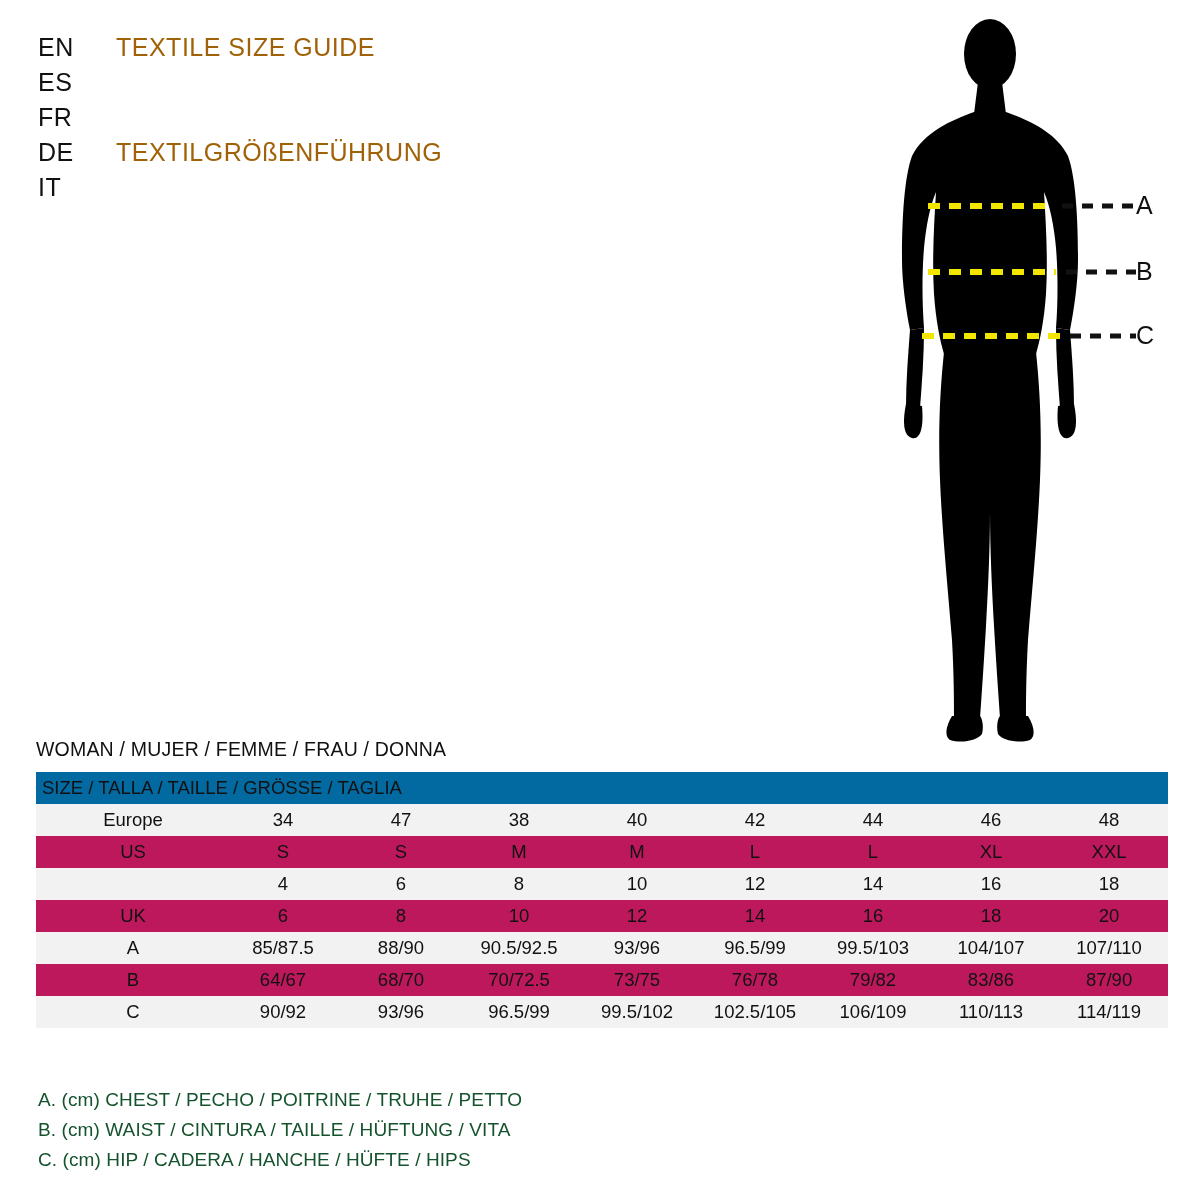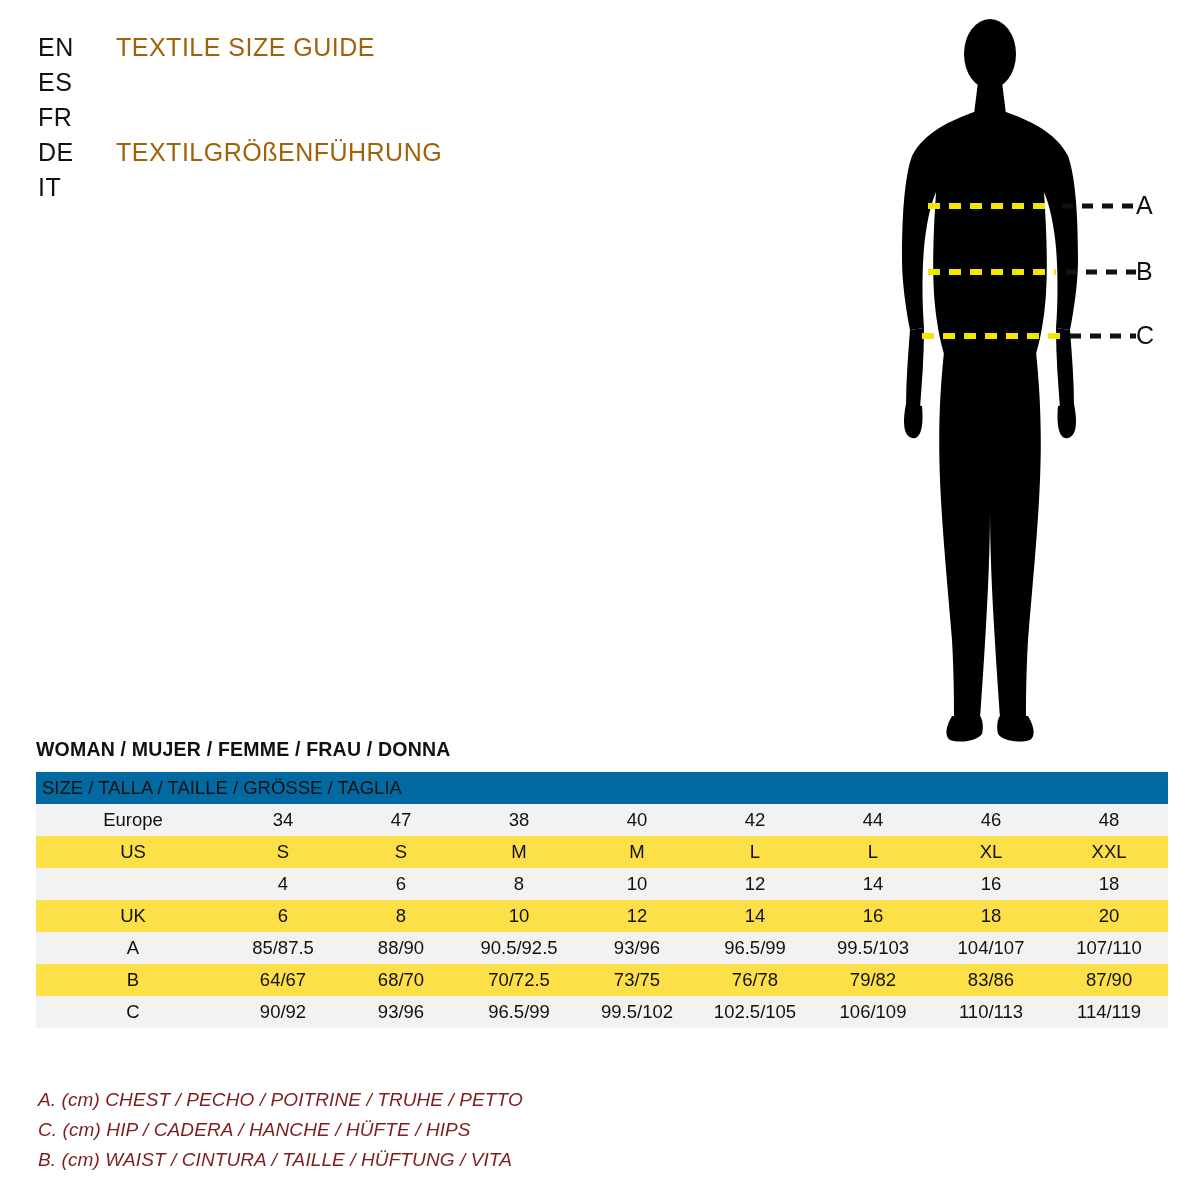--- a/index.html
+++ b/index.html
@@ -63,21 +63,21 @@
 
   
   .table-section {
     position: absolute;
     left: 36px;
     top: 738px;
     width: 1128px;
   }
   .section-heading {
     font-size: 19.5px;
-    font-weight: bold;
+    font-weight: normal;
     color: #111111;
     letter-spacing: 0.2px;
     margin-bottom: 11px;
   }
   table.size-table {
     width: 1128px;
     border-collapse: collapse;
     table-layout: fixed;
   }
   table.size-table td, table.size-table th {
@@ -91,44 +91,43 @@
   .hdr-row td {
     background: #0369a1;
     font-size: 18.5px;
     height: 31px;
   }
   .hdr-label {
     text-align: left;
     padding-left: 6px !important;
   }
   .row-light td { background: #f2f2f2; }
-  .row-dark td  { background: #fde047; }
+  .row-dark td  { background: #be185d; }
   .row-label {
     text-align: center;
     padding-left: 6px !important;
     width: 188px;
   }
   .cell-val {
     text-align: center;
   }
 
   
   .footnotes {
     position: absolute;
     left: 38px;
     top: 1090px;
     width: 800px;
   }
   .footnote {
     font-size: 19px;
-    color: #7f1d1d;
+    color: #14532d;
     line-height: 1;
     height: 30px;
     letter-spacing: 0.1px;
-    font-style: italic;
   }
 </style>
 </head>
 <body>
 
 <div class="title-block">
   <div class="title-row">
     <div class="title-lang">EN</div>
     <div class="title-text">TEXTILE SIZE GUIDE</div>
   </div>
@@ -315,15 +314,15 @@
         <td class="cell-val">106/109</td>
         <td class="cell-val">110/113</td>
         <td class="cell-val">114/119</td>
       </tr>
     </tbody>
   </table>
 </div>
 
 <div class="footnotes">
   <div class="footnote">A. (cm) CHEST / PECHO / POITRINE / TRUHE / PETTO</div>
+  <div class="footnote">B. (cm) WAIST / CINTURA / TAILLE / HÜFTUNG / VITA</div>
   <div class="footnote">C. (cm) HIP / CADERA / HANCHE / HÜFTE / HIPS</div>
-  <div class="footnote">B. (cm) WAIST / CINTURA / TAILLE / HÜFTUNG / VITA</div>
 </div>
 
 </body></html>

